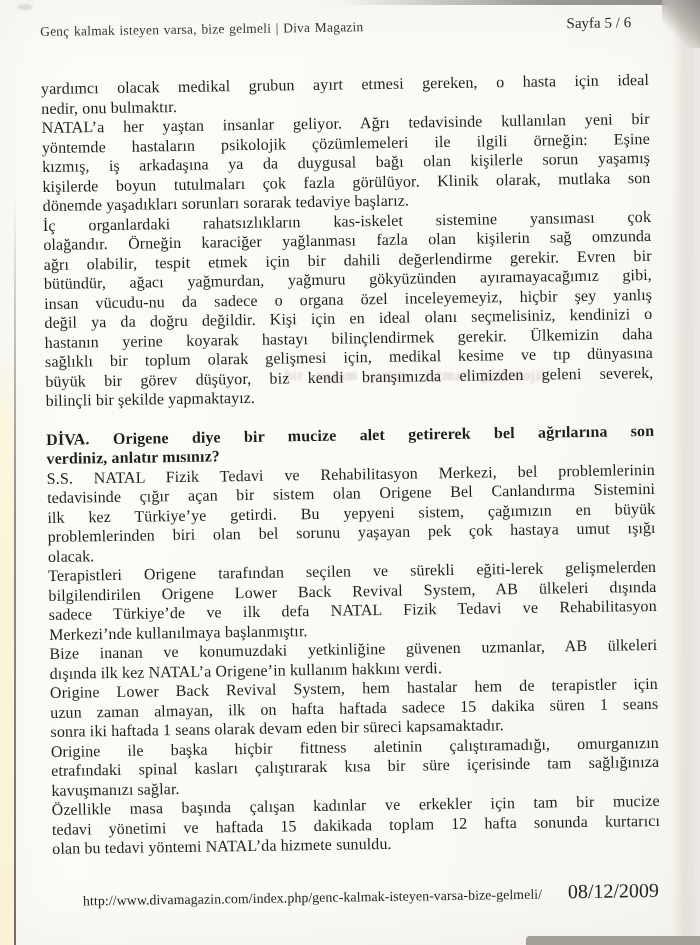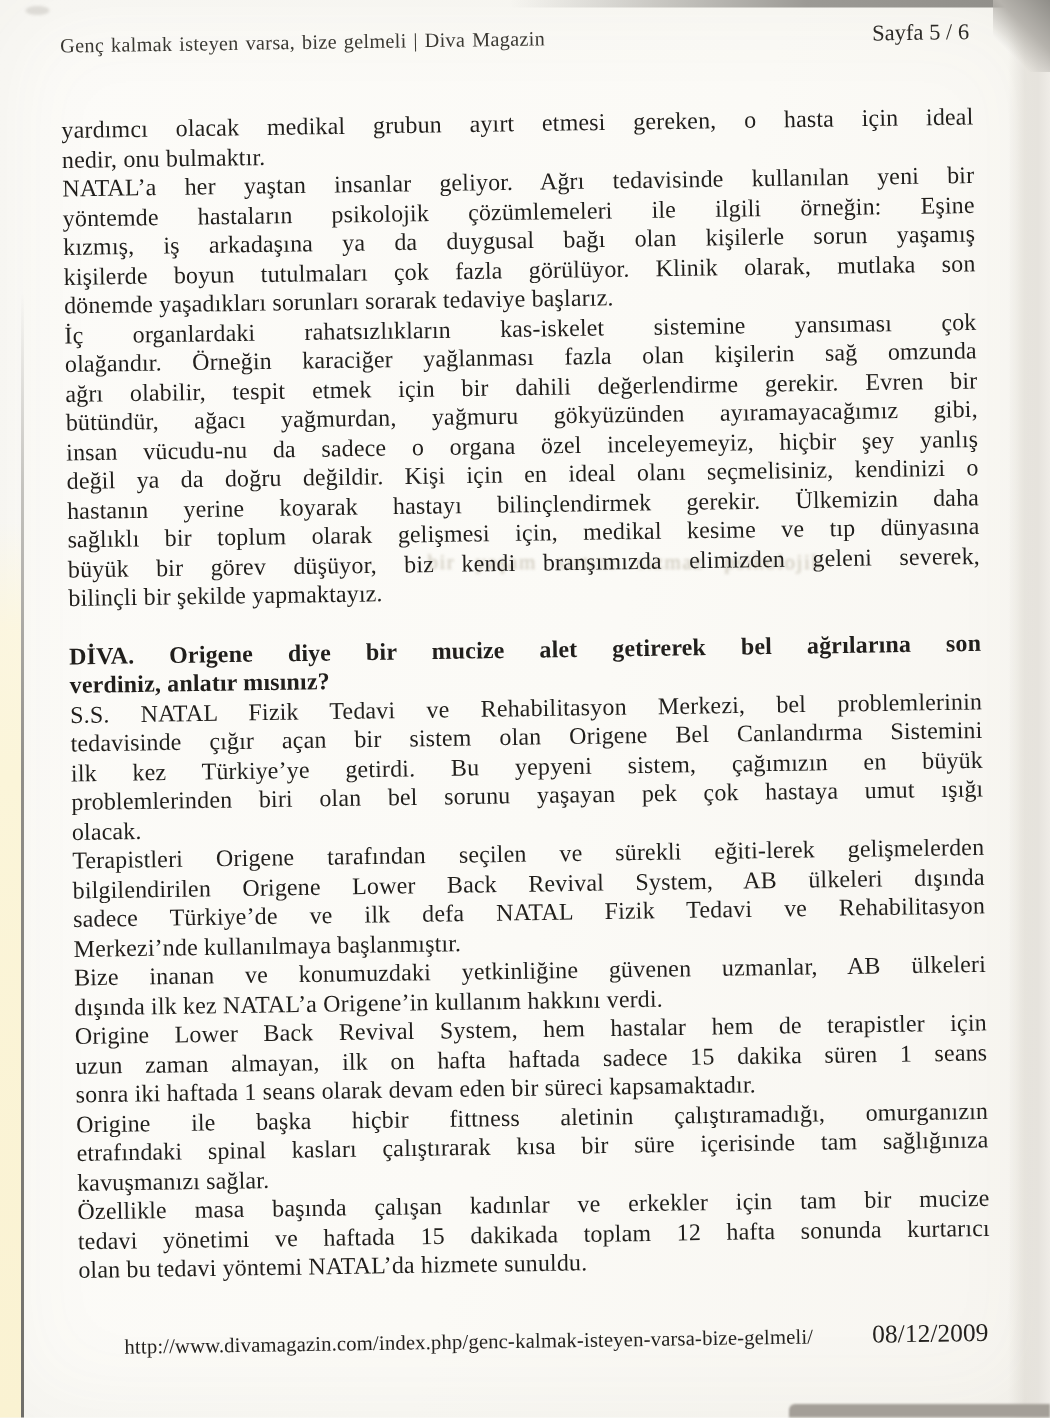--- a/index.html
+++ b/index.html
@@ -52,36 +52,36 @@
   .content{
     position:absolute;left:40px;top:22px;width:608px;height:905px;
     transform:rotate(-0.85deg);transform-origin:0 0;
     color:#211f1c;
   }
   .doc-header{
     display:flex;justify-content:space-between;align-items:baseline;
     margin-bottom:38px;line-height:18px;
   }
   .header-title{font-size:13.5px;color:#3a3832;letter-spacing:.2px;word-spacing:1px;}
-  .page-number{font-size:15px;color:#2d2b27;margin-right:2px;}
+  .page-number{font-size:15px;color:#2d2b27;margin-right:17px;}
   .bodytext{font-size:16px;line-height:19.5px;}
   .para{margin:0;}
   .line{
     text-align:justify;text-align-last:justify;
     letter-spacing:.1px;white-space:normal;
   }
   .line.last{text-align:left;text-align-last:left;}
   .qheading{margin-top:19px;}
   .qheading .line{font-weight:bold;}
   .doc-footer{
     position:absolute;top:866px;left:30px;right:2px;
     display:flex;justify-content:space-between;align-items:baseline;
   }
   .footer-url{font-size:13.8px;color:#24221f;letter-spacing:.1px;}
-  .footer-date{font-size:17px;color:#24221f;margin-left:12px;}
+  .footer-date{font-size:20px;color:#24221f;margin-left:12px;}
 </style>
 </head>
 <body>
 
 <div class="sheet">
 
   <div class="edge-right"></div>
   <div class="top-strip"></div>
   <div class="tr-corner"></div>
   <div class="edge-left-cream"></div>

